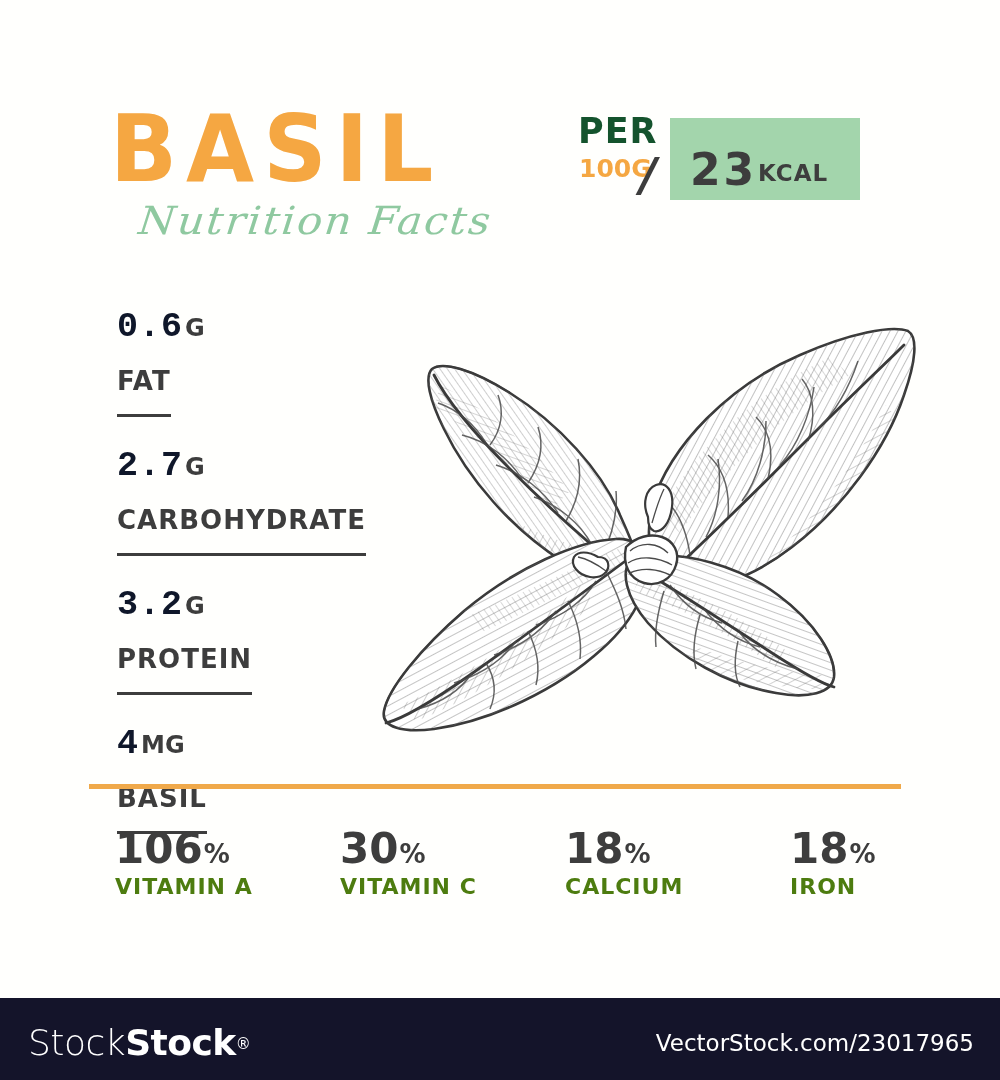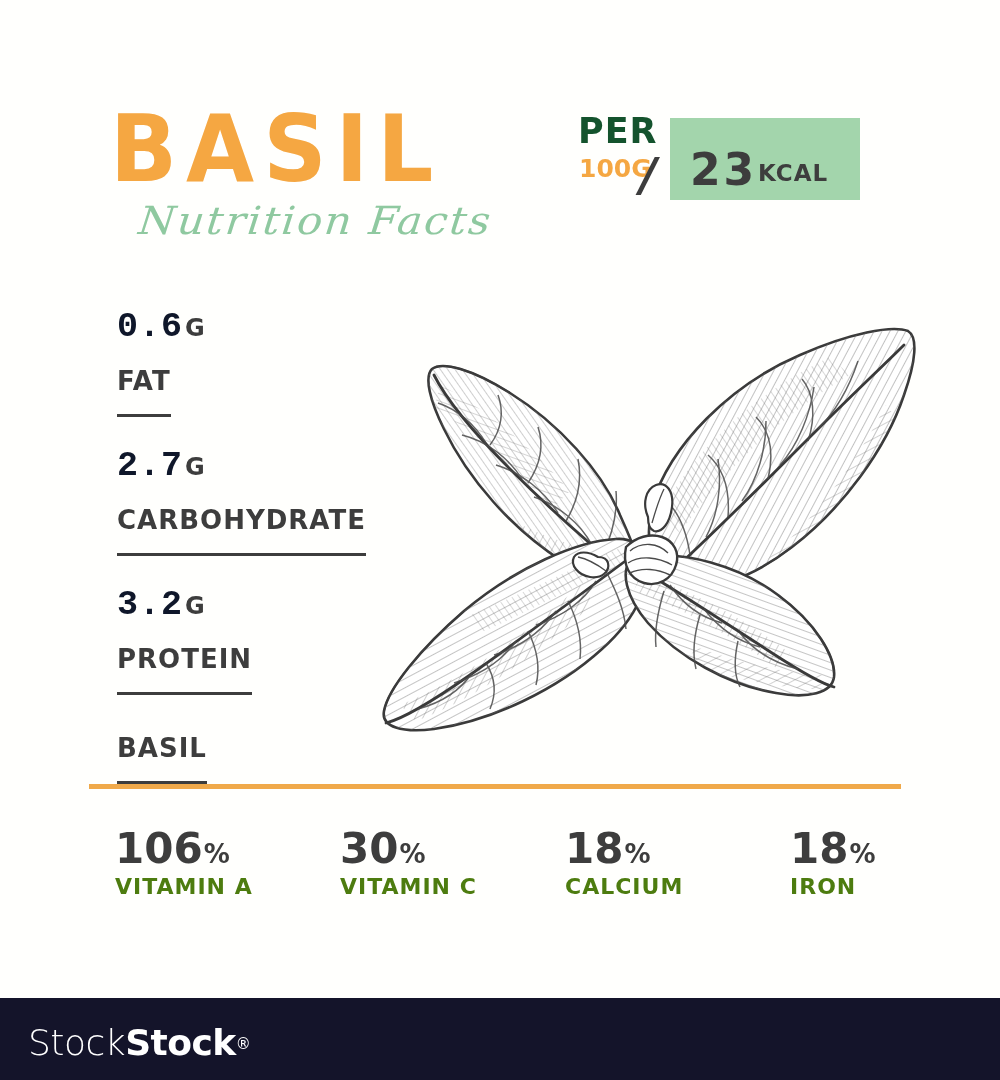--- a/index.html
+++ b/index.html
@@ -332,20 +332,23 @@
     </div>
 
     <div class="nutrient-row">
       <div class="nutrient-value-line">
         <span class="nutrient-value">3.2</span><span class="nutrient-unit">G</span>
       </div>
       <div class="nutrient-label">PROTEIN</div>
     </div>
 
     <div class="nutrient-row">
+      <div class="nutrient-value-line">
+        <span class="nutrient-value">4</span><span class="nutrient-unit">MG</span>
+      </div>
       <div class="nutrient-label">BASIL</div>
     </div>
 
   </div>
 
   <div class="illustration">
     <svg viewBox="0 0 600 500" xmlns="http://www.w3.org/2000/svg">
       <defs>
 
         <pattern id="hatchA" width="7" height="7" patternUnits="userSpaceOnUse" patternTransform="rotate(28)">
@@ -537,15 +540,16 @@
       </div>
       <div class="vitamin-label">IRON</div>
     </div>
 
   </div>
 
   <div class="footer">
     <div class="footer-logo">
       <span class="logo-vector">Stock</span><span class="logo-stock">Stock</span><span class="logo-reg">®</span>
     </div>
+    <div class="footer-url">VectorStock.com/23017965</div>
   </div>
 
 </div>
 
 </body></html>

